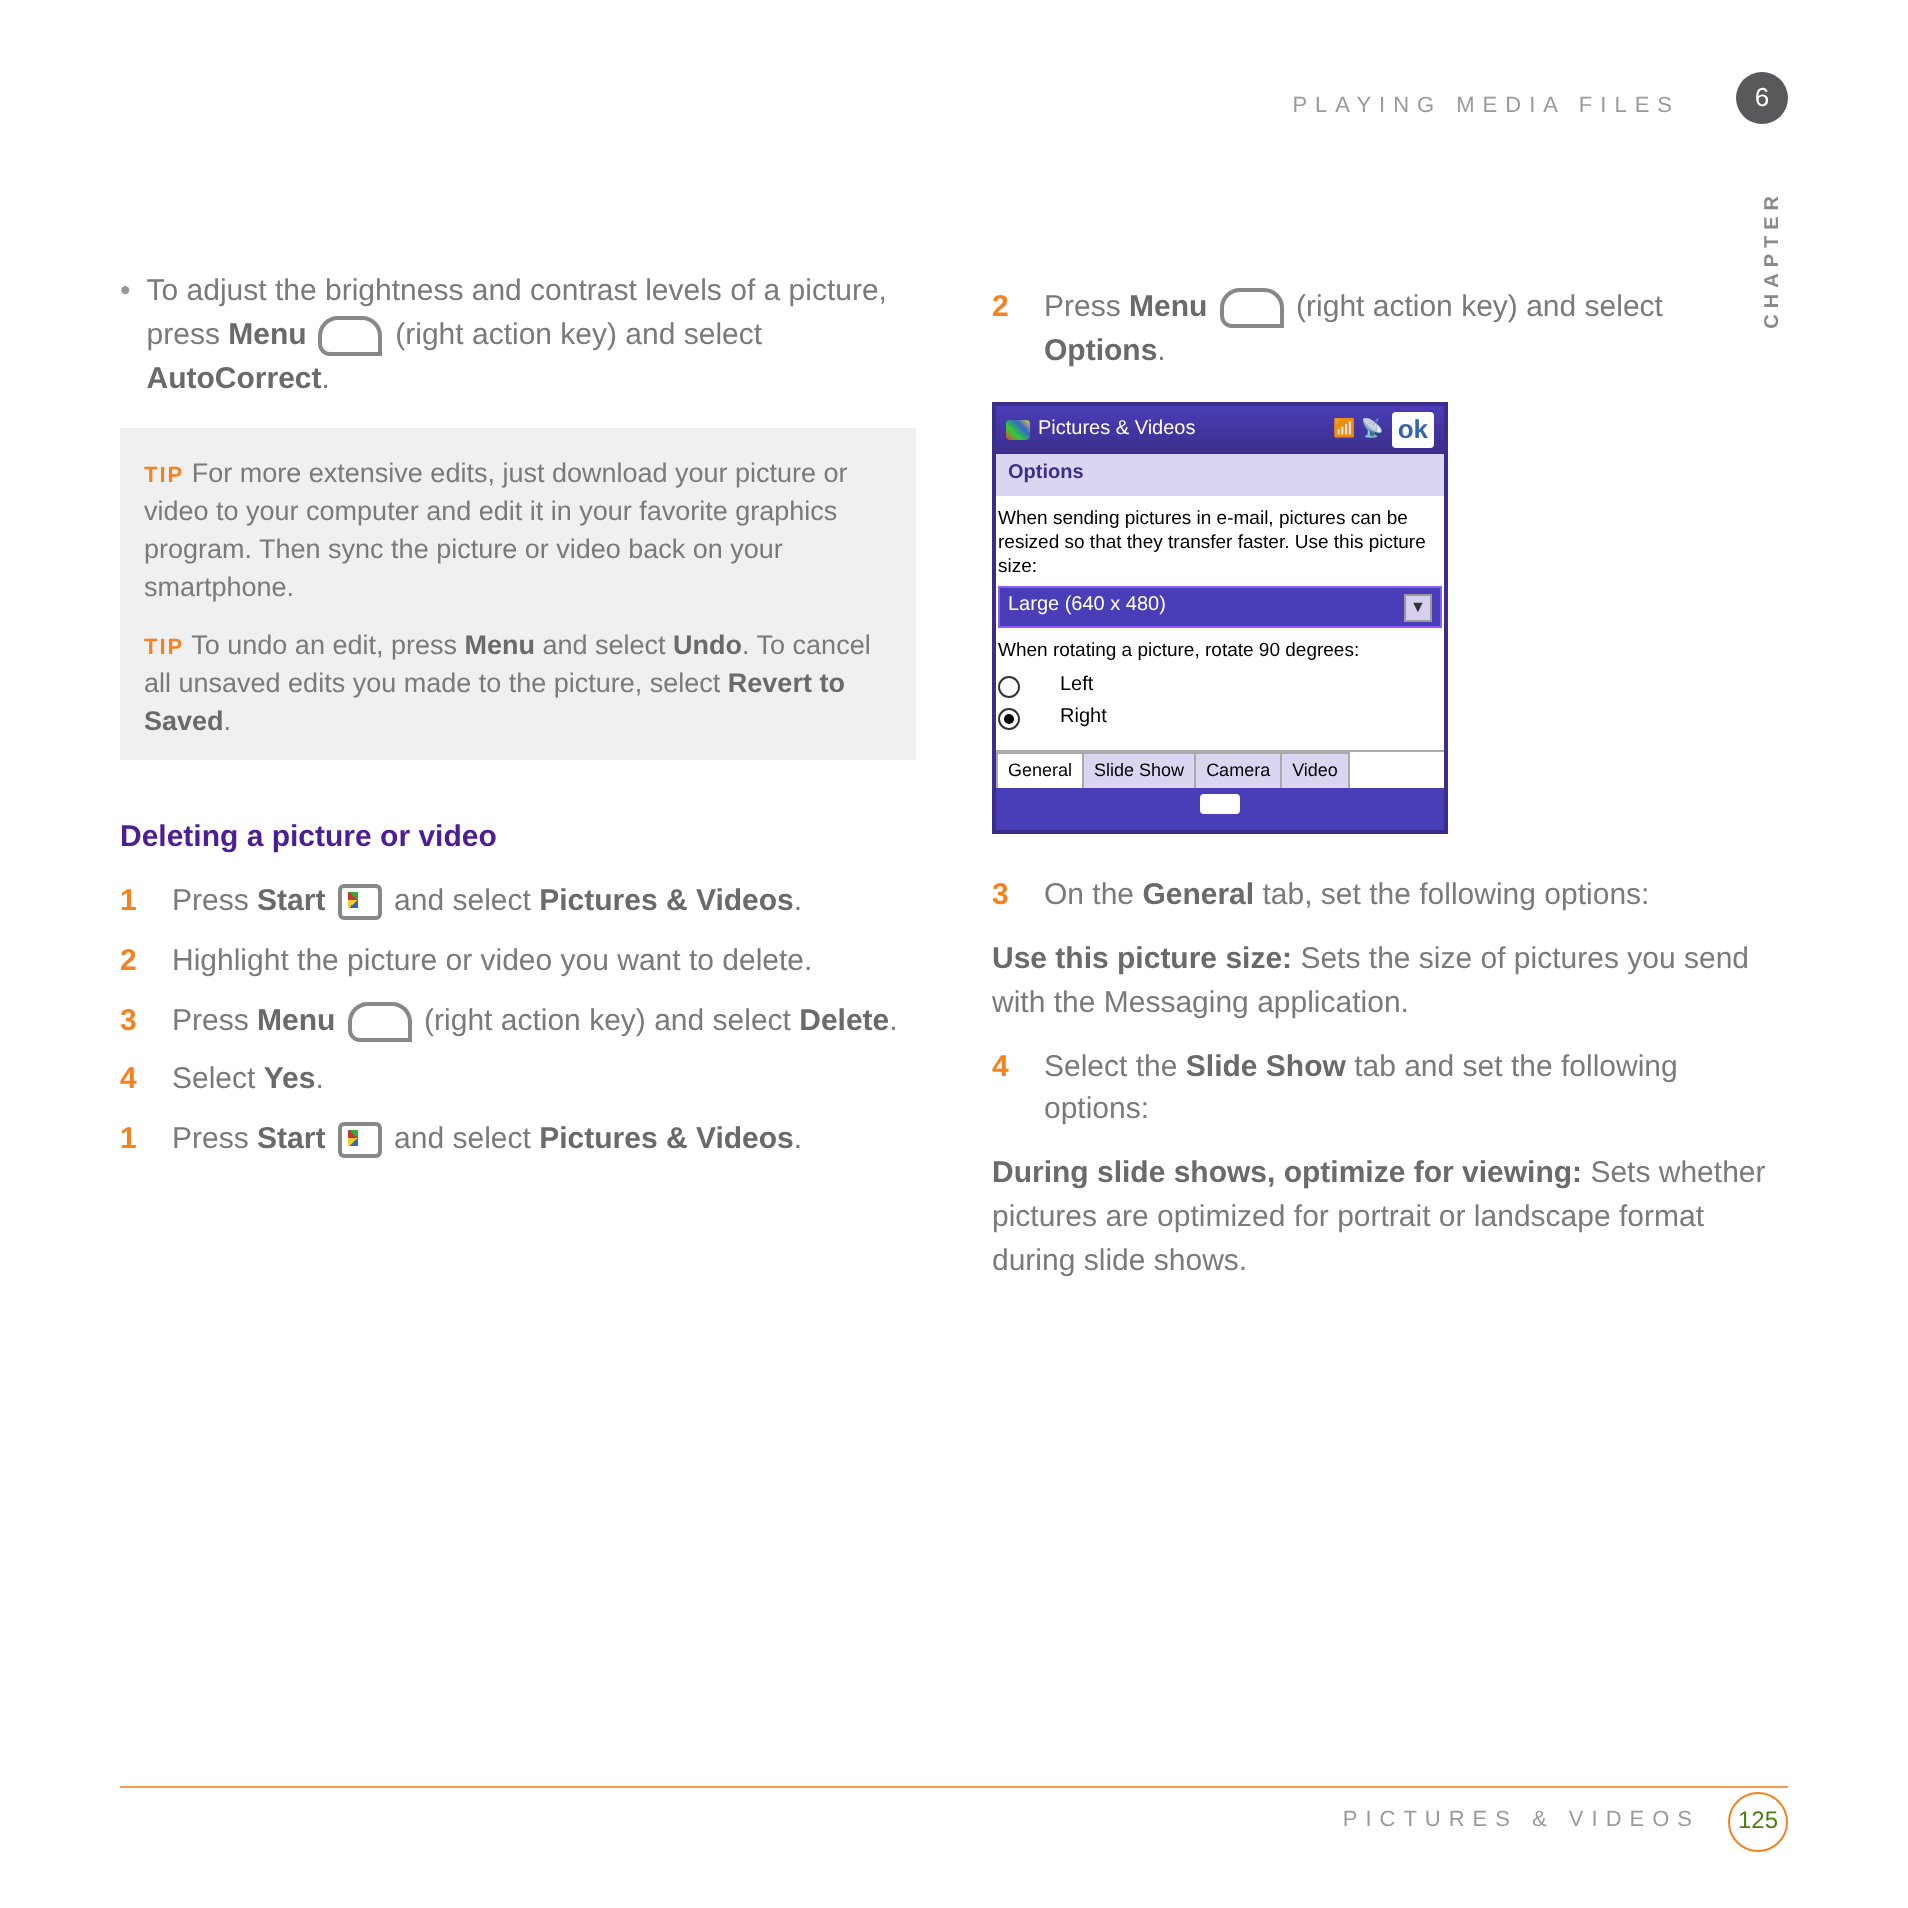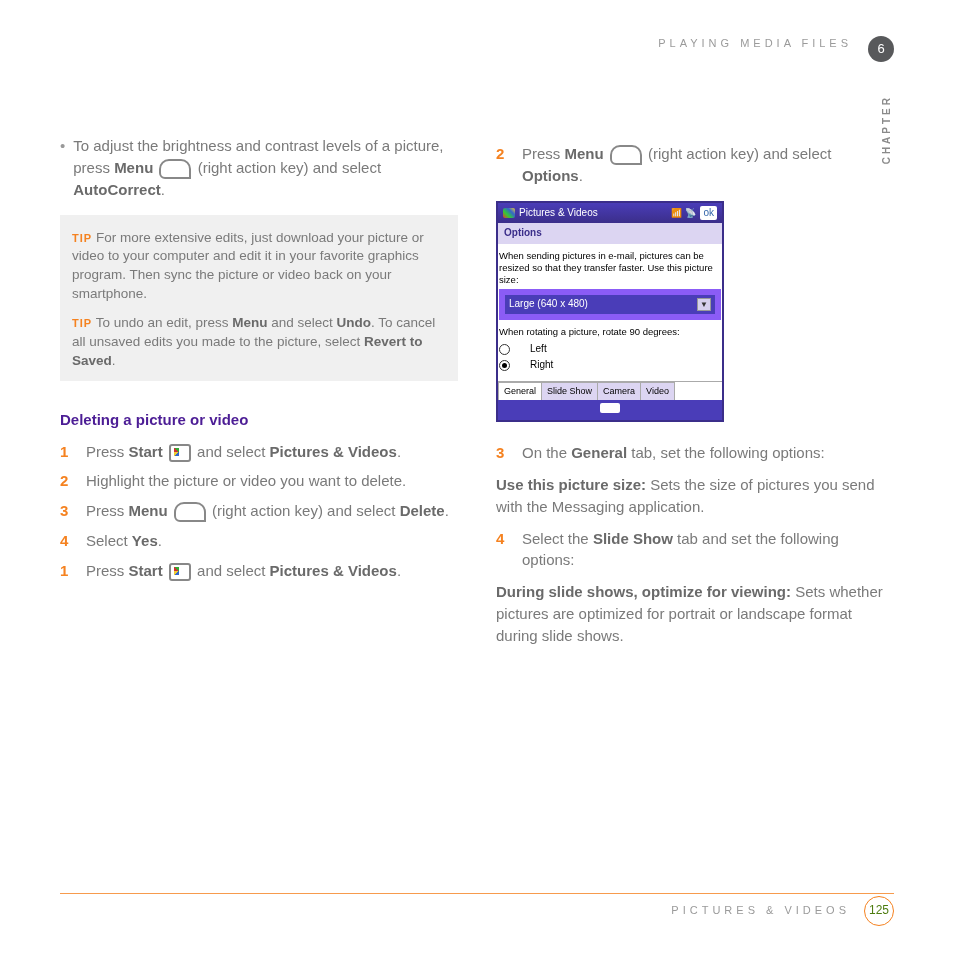--- a/index.html
+++ b/index.html
@@ -1,17 +1,17 @@
 <!DOCTYPE html>
 <html><head>
 <meta charset="utf-8">
 <style>
 body{margin:0;background:#fff;font-family:Helvetica,Arial,sans-serif;color:#7a7a7a;font-size:15px;line-height:1.45}
 .page{width:954px;height:954px;position:relative;padding:40px 60px 50px 60px;box-sizing:border-box}
-.header{position:absolute;top:36px;right:60px;display:flex;align-items:flex-start;gap:16px}
+.header{position:absolute;top:36px;right:60px;display:flex;align-items:flex-end;gap:28px}
 .header-title{letter-spacing:4px;font-size:11px;color:#9a9a9a}
 .chapter-badge{width:26px;height:26px;border-radius:50%;background:#58595b;color:#fff;display:flex;align-items:center;justify-content:center;font-size:13px}
 .chapter-label{position:absolute;top:95px;right:60px;writing-mode:vertical-rl;transform:rotate(180deg);letter-spacing:3px;font-size:10px;color:#8a8a8a;font-weight:bold}
 .columns{display:flex;gap:38px;margin-top:95px}
 .col{flex:1;min-width:0}
 .bullet{display:flex;gap:8px;margin-bottom:12px}
 .bullet .dot{color:#999}
 b{color:#6a6a6a;font-weight:bold}
 .tipbox{background:#f0f0f0;padding:10px 12px;font-size:13.5px;line-height:1.4;margin:14px 0 28px 0;color:#7a7a7a}
 .tip-label{color:#f58220;font-weight:bold;font-size:11px;letter-spacing:1px;text-transform:uppercase}
@@ -22,26 +22,26 @@
 .step-num{color:#f58220;font-weight:bold;min-width:14px}
 .step-body{flex:1}
 .inline-icon{display:inline-flex;vertical-align:middle;width:28px;height:16px;border:2px solid #888;border-radius:10px 10px 0 6px;position:relative;margin:0 2px;background:#fff}
 .win-icon{display:inline-flex;vertical-align:middle;width:18px;height:14px;background:#fff;border:2px solid #888;border-radius:3px;position:relative;margin:0 2px}
 .win-icon::before{content:"";position:absolute;left:3px;top:2px;width:9px;height:8px;background:linear-gradient(45deg,#c33,#c33 50%,#3a3 50%,#3a3),linear-gradient(-45deg,#36c,#36c 50%,#ec3 50%,#ec3);background-size:5px 4px;background-repeat:no-repeat;background-position:0 0,0 4px}
 .para{margin:10px 0}
 .screenshot{width:224px;border:2px solid #3b2e8a;margin:14px 0 20px 0;font-size:10px;font-family:Tahoma,Arial,sans-serif;color:#000}
 .ss-titlebar{background:linear-gradient(#4a3db8,#3b2e8a);color:#fff;padding:3px 5px;display:flex;align-items:center;gap:4px;font-size:10px}
 .ss-titlebar .flag{width:12px;height:10px;background:linear-gradient(45deg,#e33,#3c3,#36c,#ec3);border-radius:2px}
 .ss-titlebar .spacer{flex:1}
-.ss-titlebar .ok{background:#fff;color:#36a;font-weight:normal;padding:0 3px;border-radius:2px;font-size:10px}
+.ss-titlebar .ok{background:#fff;color:#36a;font-weight:bold;padding:0 3px;border-radius:2px;font-size:13px}
 .ss-titlebar .sig{font-size:9px;opacity:.9}
 .ss-options-bar{background:#dcd5f2;padding:3px 6px;font-weight:bold;color:#3b2e8a;font-size:10px}
 .ss-body{padding:6px 1px;background:#fff}
 .ss-body .small{font-size:9.5px;line-height:1.25;margin-bottom:4px}
-.ss-select{border:6px solid #8b5cf6;background:#4a3db8;color:#fff;padding:2px 4px;display:flex;justify-content:space-between;align-items:center;font-size:10px;margin:2px 0 6px 0}
+.ss-select{border:1px solid #8b5cf6;background:#4a3db8;color:#fff;padding:2px 4px;display:flex;justify-content:space-between;align-items:center;font-size:10px;margin:2px 0 6px 0}
 .ss-select .arrow{background:#d6d0ee;color:#333;width:12px;text-align:center;border:1px solid #999;font-size:8px}
 .ss-radio{display:flex;align-items:center;gap:20px;margin:2px 0}
 .ss-radio .r{width:9px;height:9px;border:1px solid #333;border-radius:50%;display:flex;align-items:center;justify-content:center}
 .ss-radio .r.checked::after{content:"";width:5px;height:5px;background:#000;border-radius:50%}
 .ss-tabs{display:flex;font-size:9px;border-top:1px solid #aaa}
 .ss-tab{padding:2px 5px;background:#dcd5f2;border:1px solid #aaa;border-bottom:none;margin-right:-1px}
 .ss-tab.active{background:#fff}
 .ss-kbrow{background:#4a3db8;text-align:center;padding:3px}
 .ss-kbrow .kb{display:inline-block;background:#fff;width:20px;height:10px;border-radius:2px}
 .footer-line{position:absolute;left:60px;right:60px;bottom:60px;height:1px;background:#f58220;opacity:.8}

